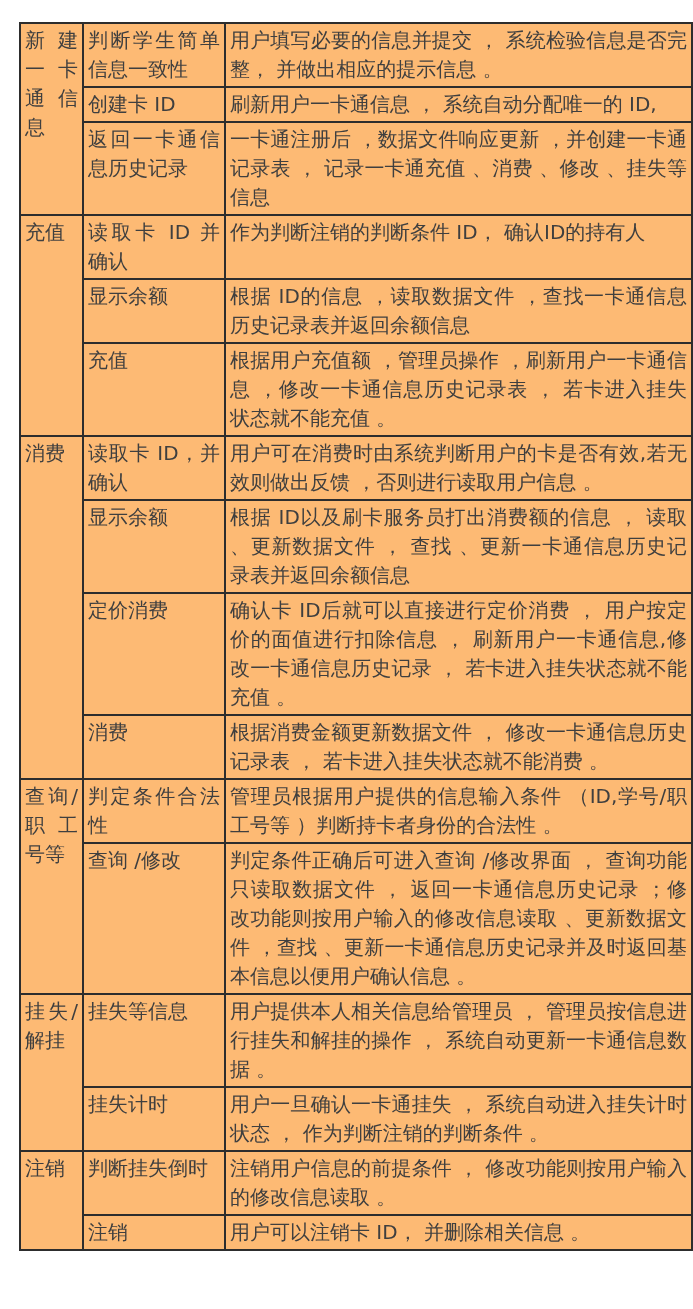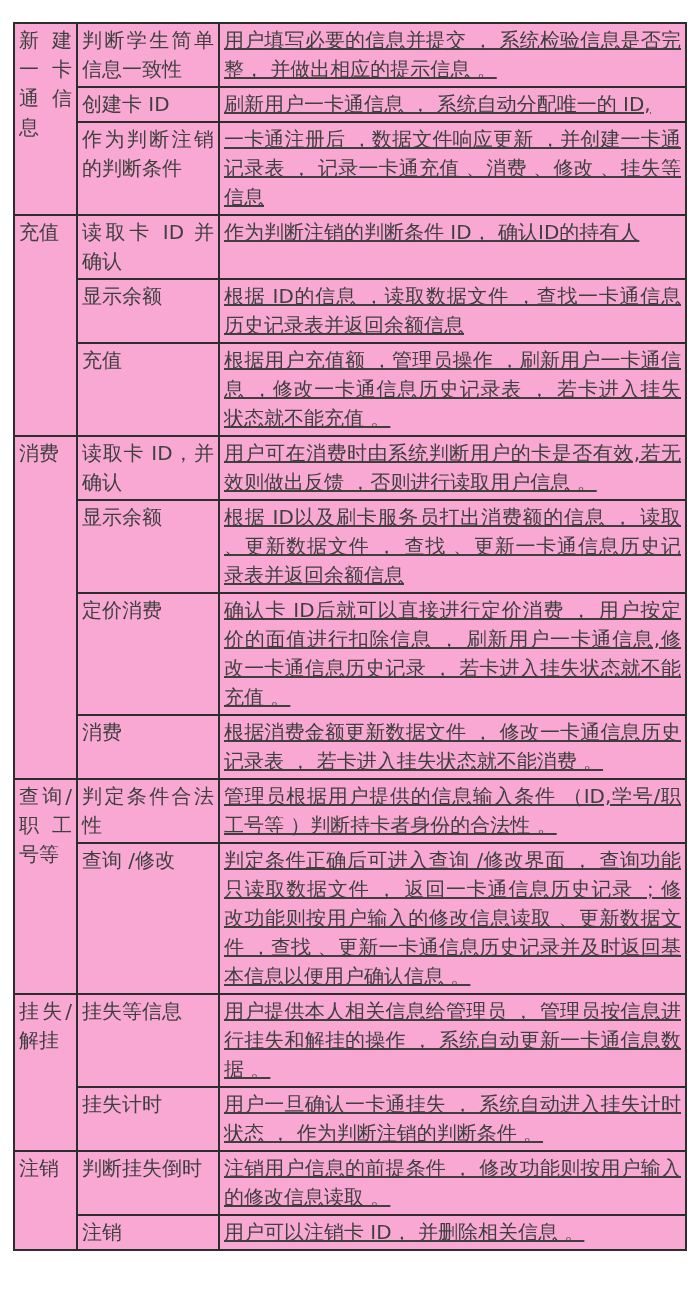--- a/index.html
+++ b/index.html
@@ -8,26 +8,26 @@
     background: #ffffff;
   }
   body {
     width: 693px;
     height: 1309px;
     position: relative;
     font-family: "DejaVu Sans", sans-serif;
   }
   table.doc-table {
     position: absolute;
-    left: 13px;
+    left: 19px;
     top: 22px;
     width: 672px;
     border-collapse: collapse;
     table-layout: fixed;
-    background: #f9a8d4;
+    background: #fdba74;
   }
   table.doc-table td {
     border: 2px solid #2d2d2d;
     vertical-align: top;
     padding: 2px 4px;
     font-size: 20px;
     line-height: 29px;
     color: #3f3f3f;
     text-align: justify;
     overflow: hidden;
@@ -35,21 +35,20 @@
   }
   td.cat-cell {
     text-align: justify;
   }
   td.feature-cell {
     text-align: justify;
     margin-left: 16px;
   }
   td.desc-cell {
     text-align: justify;
-    text-decoration: underline;
   }
 </style>
 </head>
 <body>
 
 <table class="doc-table">
   <colgroup>
     <col style="width:63px">
     <col style="width:142px">
     <col style="width:467px">
@@ -59,21 +58,21 @@
     <tr>
       <td class="cat-cell" rowspan="3">新建一卡通信息</td>
       <td class="feature-cell">判断学生简单信息一致性</td>
       <td class="desc-cell">用户填写必要的信息并提交 ， 系统检验信息是否完整， 并做出相应的提示信息 。</td>
     </tr>
     <tr>
       <td class="feature-cell">创建卡 ID</td>
       <td class="desc-cell">刷新用户一卡通信息 ， 系统自动分配唯一的 ID,</td>
     </tr>
     <tr>
-      <td class="feature-cell">作为判断注销的判断条件</td>
+      <td class="feature-cell">返回一卡通信息历史记录</td>
       <td class="desc-cell">一卡通注册后 ，数据文件响应更新 ，并创建一卡通记录表 ， 记录一卡通充值 、消费 、修改 、挂失等信息</td>
     </tr>
 
     <tr>
       <td class="cat-cell" rowspan="3">充值</td>
       <td class="feature-cell">读取卡 ID 并确认</td>
       <td class="desc-cell">作为判断注销的判断条件 ID， 确认ID的持有人</td>
     </tr>
     <tr>
       <td class="feature-cell">显示余额</td>

